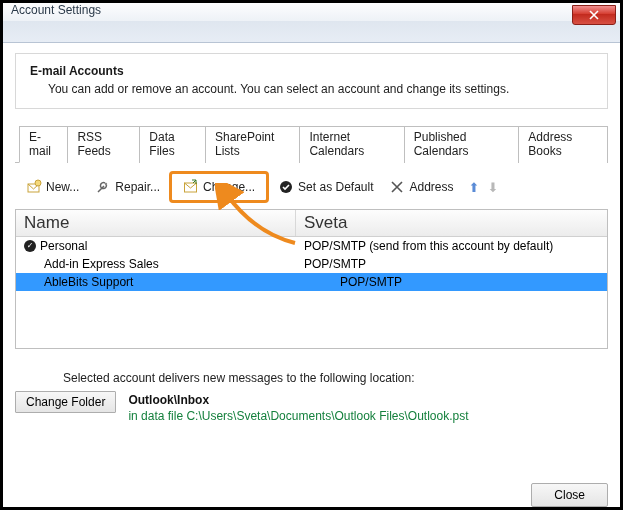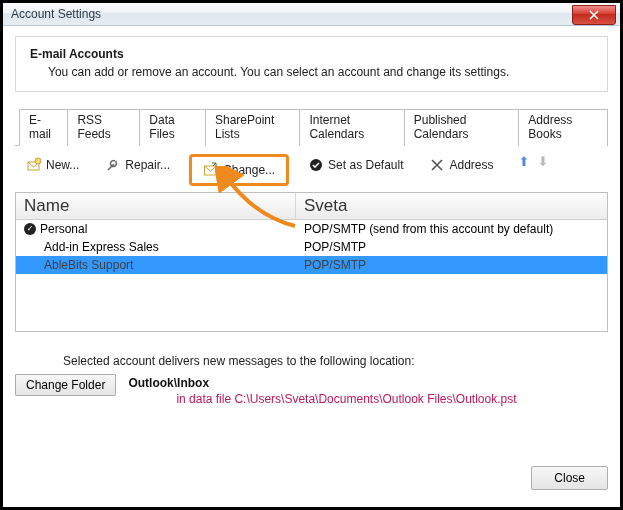--- a/index.html
+++ b/index.html
@@ -7,25 +7,25 @@
   body {
     font-family: "Segoe UI", Tahoma, sans-serif;
     font-size: 12px;
     background: #fff;
     width: 623px;
     height: 510px;
     overflow: hidden;
     border: 3px solid #000;
   }
   .titlebar {
-    height: 23px;
+    height: 40px;
     background: linear-gradient(#fdfdfe, #eef2f7 45%, #dfe6ef 46%, #e7edf5);
     border-bottom: 1px solid #b8c4d4;
     display: flex;
-    align-items: center;
+    align-items: flex-start;
     padding: 0 8px 0 8px;
     position: relative;
   }
   .titlebar .title { color: #2b3a4a; }
   .close-btn {
     position: absolute;
     right: 4px; top: 2px;
     width: 44px; height: 20px;
     background: linear-gradient(#f09090, #d43b2e 45%, #c22a1e 46%, #d85043);
     border: 1px solid #8a1f17;
@@ -75,22 +75,22 @@
   }
   .tab.active {
     background: #fff;
     border-bottom: 1px solid #fff;
     top: 1px;
   }
   .tab + .tab { border-left: 1px solid #bfbfbf; margin-left: -1px; }
 
   .toolbar {
     display: flex;
-    align-items: flex-start;
-    gap: 12px;
+    align-items: center;
+    gap: 2px;
     padding: 8px 4px 6px 4px;
   }
   .tbtn {
     display: inline-flex;
     align-items: center;
     gap: 4px;
     padding: 2px 6px;
     border: 1px solid transparent;
     background: transparent;
     font-family: inherit;
@@ -127,42 +127,42 @@
     color: #333;
     border-right: 1px solid #d8d8d8;
   }
   .col-name { width: 280px; }
   .col-type { flex: 1; border-right: none !important; }
   .list-body { flex:1; overflow:auto; }
   .row { display:flex; align-items:center; height:18px; }
   .row .cell { padding: 1px 8px; font-size:12px; white-space:nowrap; overflow:hidden; }
   .row .cell.name { width:280px; display:flex; align-items:center; gap:4px; }
   .row .cell.type { flex:1; }
-  .row.selected { background:#3399ff; color:#404040; }
+  .row.selected { background:#3399ff; color:#000000;gap:36px; }
   .default-mark {
     width:12px; height:12px; border-radius:50%;
     background:#222; display:inline-flex; align-items:center; justify-content:center;
     color:#fff; font-size:8px; line-height:1;
   }
   .name-indent { padding-left: 16px; }
 
   .deliver-block { margin-top: 22px; }
   .deliver-label { margin-bottom: 6px; color:#222;margin-left:48px; }
   .deliver-row { display:flex; align-items:flex-start; gap:12px; }
   .change-folder-btn {
     border:1px solid #adadad;
     background:linear-gradient(#f7f7f7,#e5e5e5);
     padding:3px 10px;
     font-family:inherit; font-size:12px;
     border-radius:1px;
     cursor:pointer;
   }
   .deliver-info { padding-top:2px; }
   .deliver-info .primary { font-weight:bold; color:#111; }
-  .deliver-info .secondary { color:#be185d; margin-top:2px;margin-left:48px; }
+  .deliver-info .secondary { color:#15803d; margin-top:2px; }
 
   .footer {
     margin-top:auto;
     display:flex;
     justify-content:flex-end;
     padding-top:14px;
   }
   .close-b {
     border:1px solid #adadad;
     background:linear-gradient(#f7f7f7,#e5e5e5);

